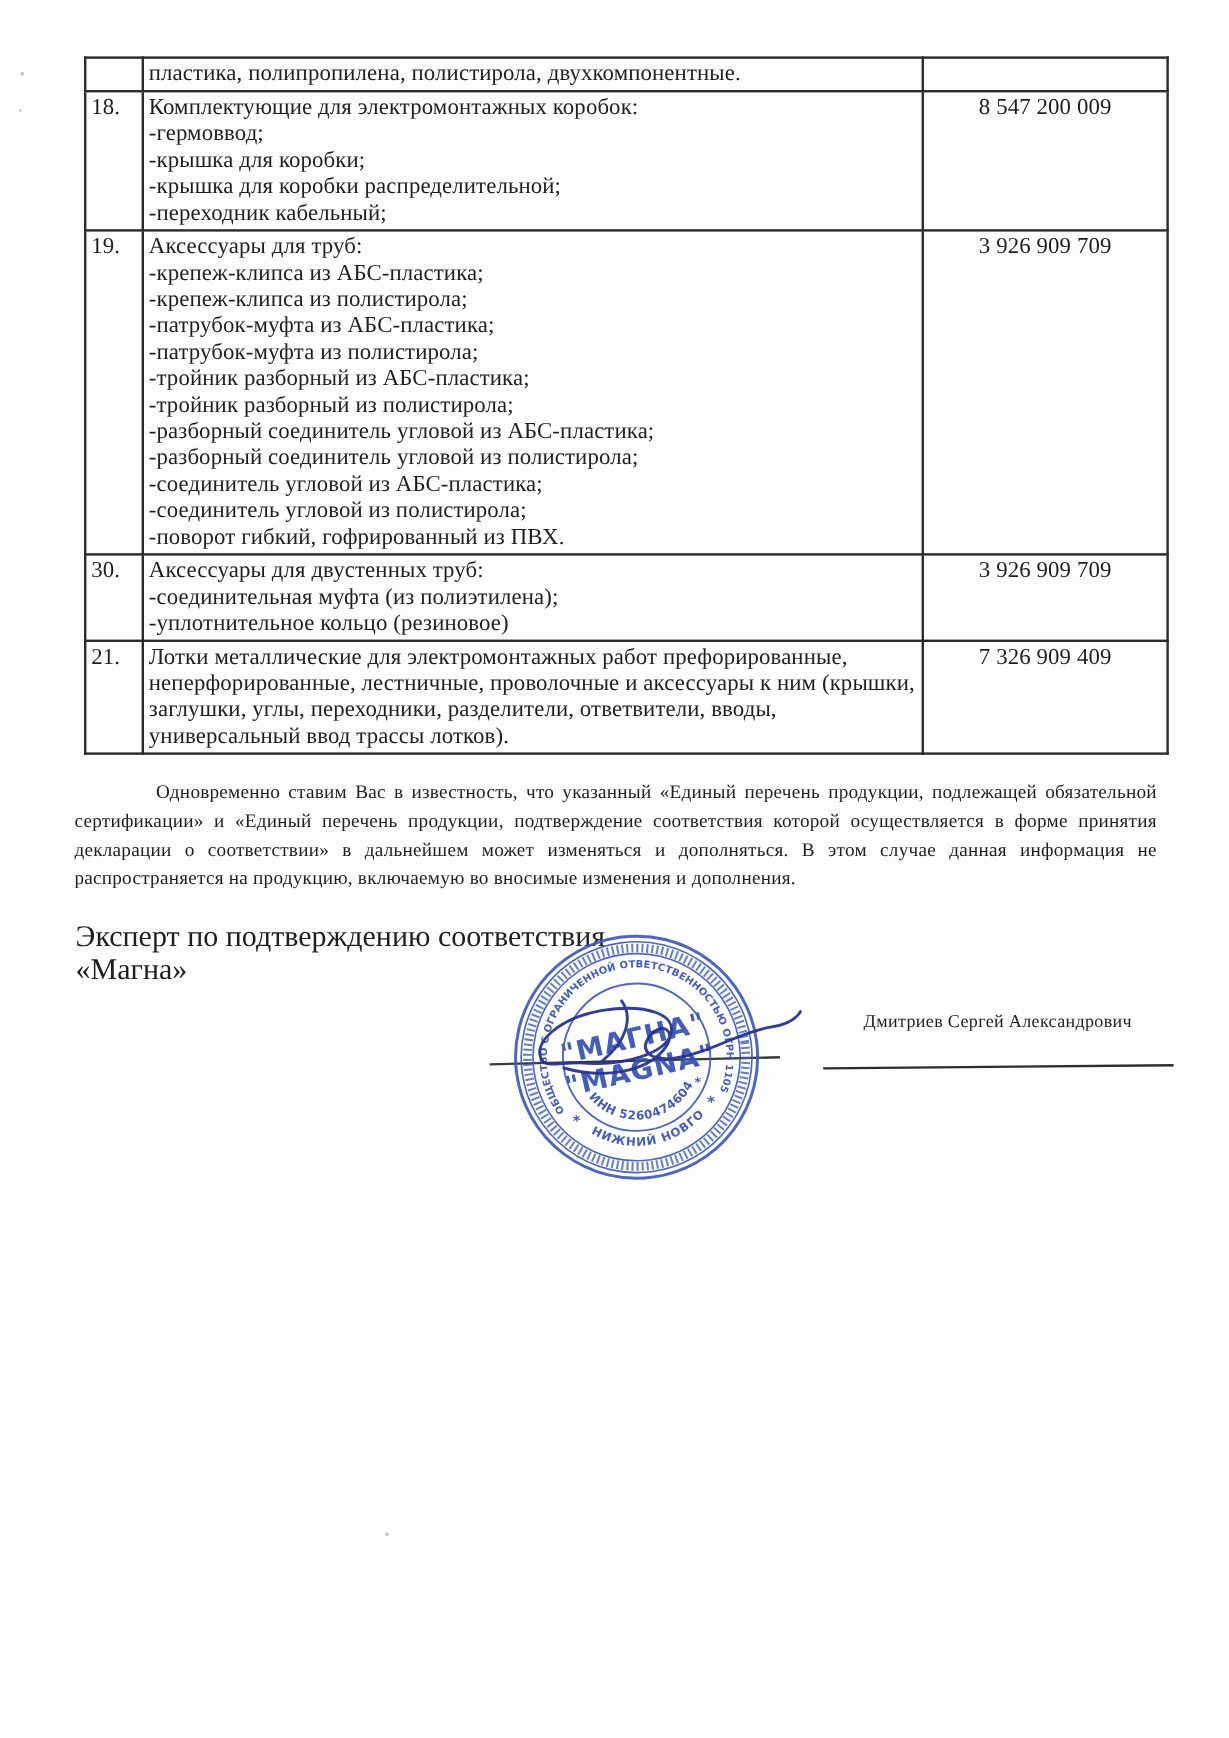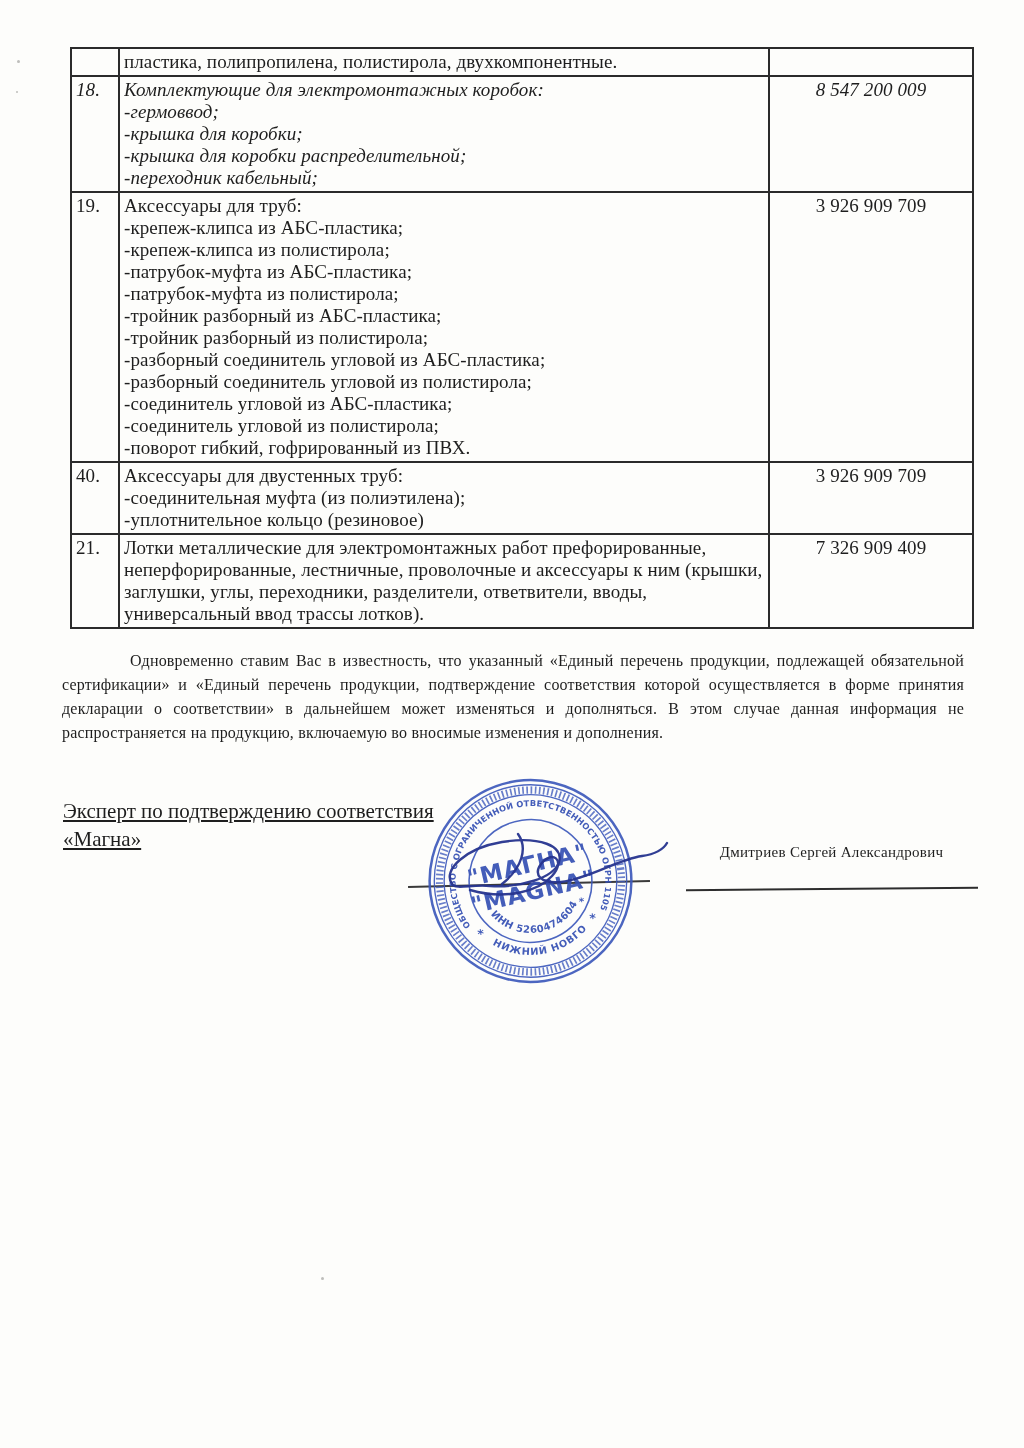--- a/index.html
+++ b/index.html
@@ -24,21 +24,21 @@
   .desc-line{white-space:nowrap;overflow:hidden;}
 
   
   .notice{
     position:absolute;left:62px;top:649px;width:902px;
     font-size:16px;line-height:24px;text-align:justify;text-indent:68px;
     letter-spacing:.2px;
   }
 
   
-  .expert{position:absolute;left:63px;top:797px;font-size:21px;line-height:28px;text-decoration:underline;}
+  .expert{position:absolute;left:63px;top:767px;font-size:25px;line-height:28px;}
   .signer-name{
     position:absolute;left:683px;top:844px;width:297px;
     text-align:center;font-size:15px;letter-spacing:.3px;
   }
   .underline-name{
     position:absolute;left:686px;top:888px;width:292px;height:2px;
     background:#2d2d2d;transform:rotate(-0.5deg);
   }
   .line-through-stamp{
     position:absolute;left:408px;top:883px;width:242px;height:2px;
@@ -66,21 +66,21 @@
           <col style="width:204px">
       </colgroup>
       <tbody id="tbody">
           <tr style="height: 20px;">
             <td class="col-num"></td>
             <td>
               <div class="desc-line">пластика, полипропилена, полистирола, двухкомпонентные.</div>
             </td>
             <td class="col-code"></td>
           </tr>
-          <tr style="height: 108px; font-style: italic;">
+          <tr style="height: 108px;">
             <td class="col-num">18.</td>
             <td>
               <div class="desc-line">Комплектующие для электромонтажных коробок:</div>
               <div class="desc-line">-гермоввод;</div>
               <div class="desc-line">-крышка для коробки;</div>
               <div class="desc-line">-крышка для коробки распределительной;</div>
               <div class="desc-line">-переходник кабельный;</div>
             </td>
             <td class="col-code">8 547 200 009</td>
           </tr>
@@ -96,21 +96,21 @@
               <div class="desc-line">-тройник разборный из полистирола;</div>
               <div class="desc-line">-разборный соединитель угловой из АБС-пластика;</div>
               <div class="desc-line">-разборный соединитель угловой из полистирола;</div>
               <div class="desc-line">-соединитель угловой из АБС-пластика;</div>
               <div class="desc-line">-соединитель угловой из полистирола;</div>
               <div class="desc-line">-поворот гибкий, гофрированный из ПВХ.</div>
             </td>
             <td class="col-code">3 926 909 709</td>
           </tr>
           <tr style="height: 66px;">
-            <td class="col-num">40.</td>
+            <td class="col-num">30.</td>
             <td>
               <div class="desc-line">Аксессуары для двустенных труб:</div>
               <div class="desc-line">-соединительная муфта (из полиэтилена);</div>
               <div class="desc-line">-уплотнительное кольцо (резиновое)</div>
             </td>
             <td class="col-code">3 926 909 709</td>
           </tr>
           <tr style="height: 88px;">
             <td class="col-num">21.</td>
             <td>

